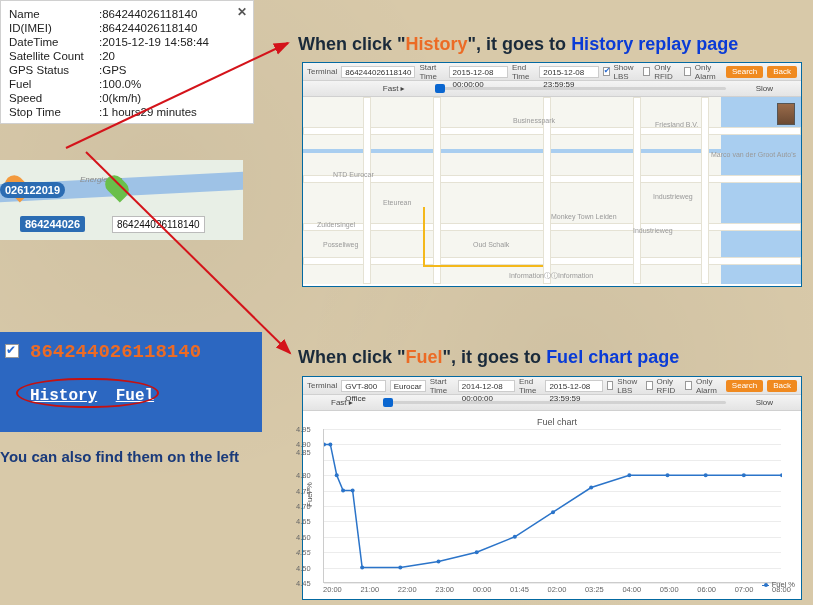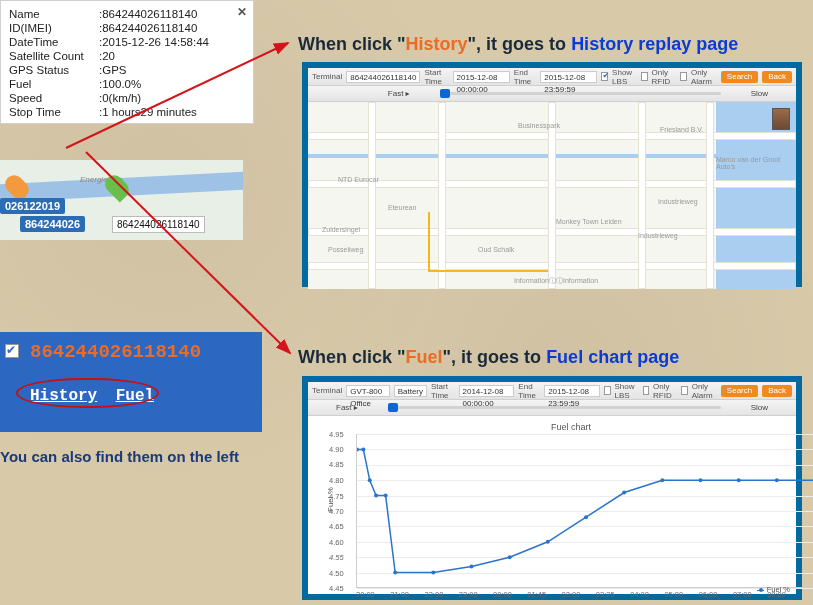--- a/index.html
+++ b/index.html
@@ -32,21 +32,21 @@
   .pin {
     position:absolute; width:18px; height:26px; border-radius:9px 9px 9px 0;
     transform:rotate(-45deg); top:174px;
   }
   .pin.orange { background:#f39a3e; left:8px; }
   .pin.green  { background:#6abf4b; left:108px; }
   .device-label-bg {
     position:absolute; background:#2b6cb3; color:#fff; font-weight:bold;
     font-size:11px; padding:2px 5px; border-radius:2px;
   }
-  .dl1 { left:0; top:198px; }
+  .dl1 { left:0; top:182px;border-radius:8px; }
   .dl2 { left:20px; top:216px; }
   .device-label-white {
     position:absolute; left:112px; top:216px; background:#fff; color:#111;
     font-size:10px; padding:2px 4px; border:1px solid #bbb;
   }
 
   .popup {
     position:absolute; left:0; top:0; width:254px; background:#fff;
     border:1px solid #d0d0d0; font-size:11.5px; color:#222;
     padding:6px 8px 4px 8px;
@@ -97,21 +97,21 @@
     color:#fff; font-family:"Courier New",monospace; font-size:16px;
     text-decoration:underline; font-weight:bold; margin-right:14px;
   }
   .side-panel .circle {
     position:absolute; left:16px; top:46px; width:143px; height:30px;
     border:2px solid #c51111; border-radius:50% / 55%;
   }
 
   
   .panel {
-    position:absolute; background:#fff; border:6px solid #0369a1;
+    position:absolute; background:#fff; border:1px solid #0369a1;
   }
   .p-hist { left:302px; top:62px; width:500px; height:225px; }
   .p-fuel { left:302px; top:376px; width:500px; height:224px; }
 
   .ctrlbar {
     height:18px; background:linear-gradient(#f4f4f4,#e4e4e4);
     border-bottom:1px solid #d0d0d0; display:flex; align-items:center;
     font-size:8px; color:#444; padding:0 4px; gap:4px;
   }
   .ctrlbar .lbl { color:#555; }
@@ -143,21 +143,21 @@
   .mapbody .water { position:absolute; background:#a9cef0; }
   .mapbody .trail { position:absolute; border:2px solid #f4b81b; border-top:none; border-right:none; width:120px; height:60px; left:120px; top:110px; }
   .mapbody .portrait {
     position:absolute; right:6px; top:6px; width:18px; height:22px;
     background:linear-gradient(#9a6b4a,#6b4a33); border:1px solid #555;
   }
   .mapbody .mlabel { position:absolute; font-size:7px; color:#999; }
 
   
   .chartbody {
-    position:relative; height:186px; padding:6px 10px 2px 32px;margin-left:16px;
+    position:relative; height:186px; padding:6px 10px 2px 20px;
   }
   .chart-title {
     text-align:center; font-size:9px; color:#555; margin-bottom:2px;
   }
   .chartplot {
     position:relative; width:458px; height:154px; border-left:1px solid #ccc;
     border-bottom:1px solid #ccc;
   }
   .chartplot .grid-h {
     position:absolute; left:0; width:100%; border-top:1px solid #ececec;
@@ -192,21 +192,21 @@
         <tr>
           <td>Name</td>
           <td>:864244026118140</td>
         </tr>
         <tr>
           <td>ID(IMEI)</td>
           <td>:864244026118140</td>
         </tr>
         <tr>
           <td>DateTime</td>
-          <td>:2015-12-26 14:58:44</td>
+          <td>:2015-12-19 14:58:44</td>
         </tr>
         <tr>
           <td>Satellite Count</td>
           <td>:20</td>
         </tr>
         <tr>
           <td>GPS Status</td>
           <td>:GPS</td>
         </tr>
         <tr>
@@ -302,21 +302,21 @@
     <span class="mlabel" style="left:330px;top:130px">Industrieweg</span>
     <span class="mlabel" style="left:408px;top:54px">Marco van der Groot Auto's</span>
     <span class="mlabel" style="left:206px;top:174px">InformationⓘⓘInformation</span>
   </div>
 </div>
 
 <div class="panel p-fuel">
   <div class="ctrlbar">
     <span class="lbl">Terminal</span>
     <span class="val">GVT-800 Office</span>
-    <span class="val">Battery</span>
+    <span class="val">Eurocar</span>
     <span class="lbl">Start Time</span>
     <span class="val">2014-12-08 00:00:00</span>
     <span class="lbl">End Time</span>
     <span class="val">2015-12-08 23:59:59</span>
     <span class="chk"></span>
       <span class="lbl">Show LBS</span>
     <span class="chk"></span>
       <span class="lbl">Only RFID</span>
     <span class="chk"></span>
       <span class="lbl">Only Alarm</span>
@@ -342,21 +342,21 @@
         <div class="ytl" style="top: 107.8px;">4.60</div>
         <div class="grid-h" style="top: 92.4px;"></div>
         <div class="ytl" style="top: 92.4px;">4.65</div>
         <div class="grid-h" style="top: 77px;"></div>
         <div class="ytl" style="top: 77px;">4.70</div>
         <div class="grid-h" style="top: 61.6px;"></div>
         <div class="ytl" style="top: 61.6px;">4.75</div>
         <div class="grid-h" style="top: 46.2px;"></div>
         <div class="ytl" style="top: 46.2px;">4.80</div>
         <div class="grid-h" style="top: 30.8px;"></div>
-        <div class="ytl" style="top: 30px; text-align: center;">4.85</div>
+        <div class="ytl" style="top: 23px; text-align: center;">4.85</div>
         <div class="grid-h" style="top: 15.4px;"></div>
         <div class="ytl" style="top: 15.4px;">4.90</div>
         <div class="grid-h" style="top: 0px;"></div>
         <div class="ytl" style="top: 0px;">4.95</div>
         <svg width="458" height="154" style="position: absolute; left: 0px; top: 0px;">
           <path d="M0,15.399999999999949 L6.361111111111111,15.399999999999949 L12.722222222222221,46.2000000000001 L19.083333333333332,61.60000000000005 L28.625,61.60000000000005 L38.166666666666664,138.60000000000005 L76.33333333333333,138.60000000000005 L114.5,132.4400000000002 L152.66666666666666,123.2000000000001 L190.83333333333334,107.80000000000017 L229,83.16000000000014 L267.1666666666667,58.520000000000124 L305.3333333333333,46.2000000000001 L343.5,46.2000000000001 L381.6666666666667,46.2000000000001 L419.8333333333333,46.2000000000001 L458,46.2000000000001" stroke="#2b74c9" stroke-width="1.5" fill="none"></path>
           <circle cx="0" cy="15.399999999999949" r="2" fill="#2b74c9"></circle>
           <circle cx="6.361111111111111" cy="15.399999999999949" r="2" fill="#2b74c9"></circle>
           <circle cx="12.722222222222221" cy="46.2000000000001" r="2" fill="#2b74c9"></circle>
           <circle cx="19.083333333333332" cy="61.60000000000005" r="2" fill="#2b74c9"></circle>

